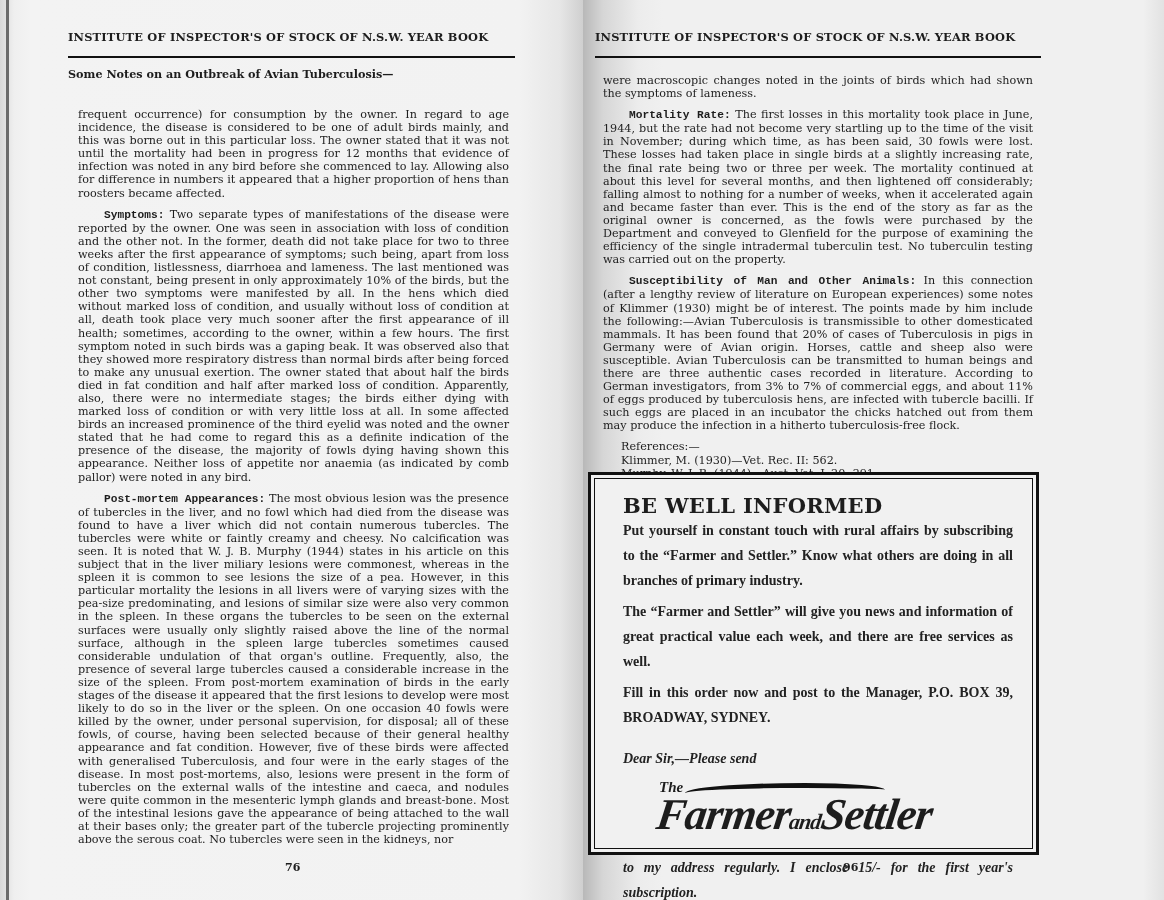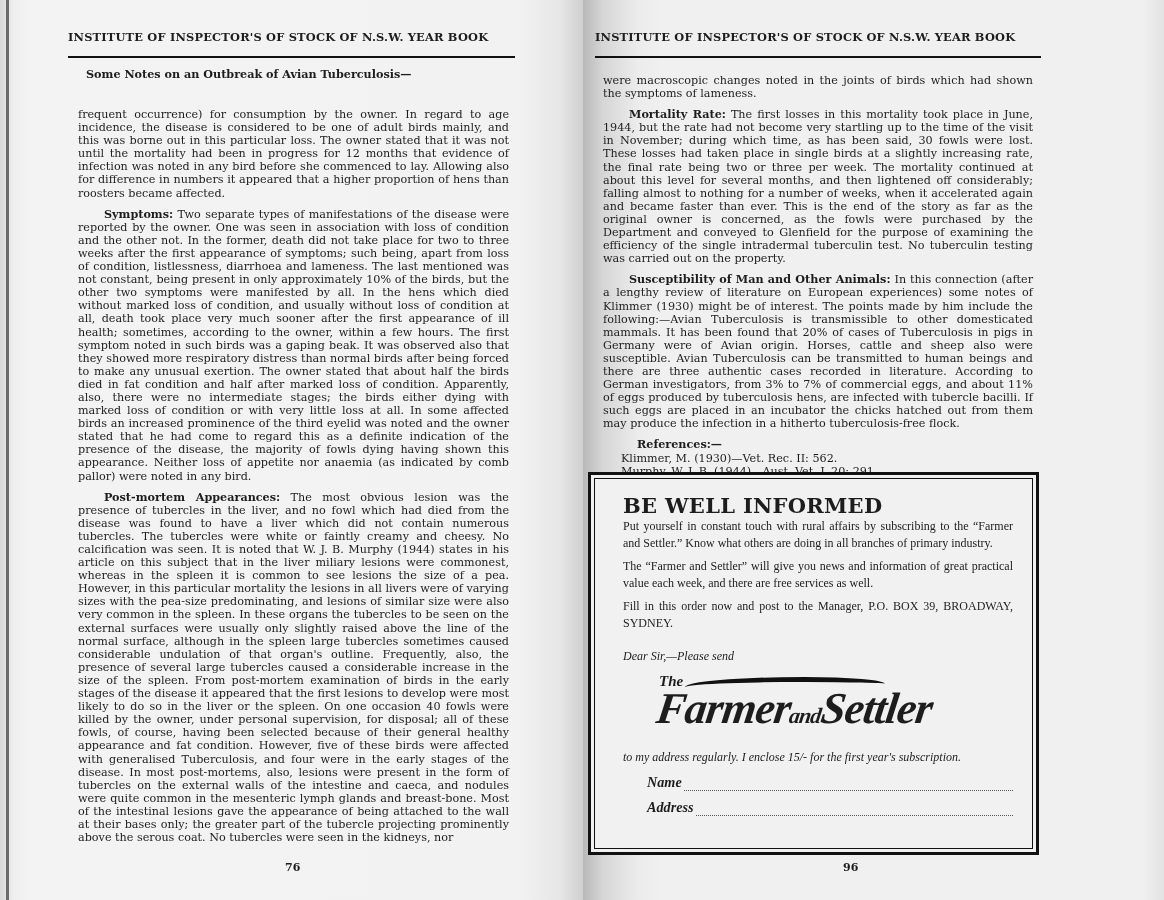--- a/index.html
+++ b/index.html
@@ -32,30 +32,30 @@
   }
   .left .running-head { left:68px; width:447px; }
   .right .running-head { left:12px; width:446px; }
   .text-col {
     position:absolute; font-size:11.2px; line-height:13.1px;
     text-align:justify;
   }
   .left .text-col { left:70px; top:100px; width:447px; }
   .right .text-col { left:12px; top:66px; width:446px; }
   .article-title {
-    position:absolute; left:86px; top:68px; width:447px;
+    position:absolute; left:68px; top:68px; width:447px;
     font-size:11.2px; line-height:13px;
   }
   .article-title .t { font-weight:bold; display:block; }
   .article-title .c { display:block; text-align:right; }
   .text-col p { margin:8px; }
   .text-col p.indent { text-indent:26px; margin-top:4px; }
-  .run-in { font-weight:bold; }
+  .run-in { font-weight:bold;font-family:Liberation Mono, monospace; }
   .refs { margin-top:2px; padding-left:26px; }
-  .refs .rh { font-weight:bold; display:block;margin-left:16px; }
+  .refs .rh { font-weight:normal; display:block; }
   .refs .ri { display:block; }
   .folio {
     position:absolute; top:861px; font-weight:bold; font-size:11px;
   }
   .left .folio { left:285px;text-align:right; }
   .right .folio { left:260px; }
 
   
   .ad {
     position:absolute; left:5px; top:472px; width:451px; height:383px;
@@ -63,21 +63,21 @@
     border:3px solid #111;
     outline:1px solid #111; outline-offset:-7px;
     background:#f1f1f1;
     font-family:"Liberation Serif", "DejaVu Serif", serif;
   }
   .ad-inner { position:absolute; left:32px; top:18px; width:390px; }
   .ad-head {
     font-family:"DejaVu Serif", serif; font-weight:bold; font-size:21px;
     letter-spacing:0.3px; 
   }
-  .ad p { margin:0 0 6px 0; font-size:12px; line-height:17px; font-weight:normal; text-align:justify; color:#222; }
+  .ad p { margin:0 0 6px 0; font-size:14px; line-height:25px; font-weight:bold; text-align:justify; color:#222; }
   .ad .order { margin-top:2px; }
   .ad .dear { font-style:italic; margin-top:16px; }
   .masthead {
     height:64px; margin:0 0 4px 26px; position:relative;
   }
   .masthead .the {
     position:absolute; left:10px; top:2px; font-style:italic; font-weight:bold;
     font-family:"Liberation Serif", serif; font-size:15px;
   }
   .masthead .swoosh {

